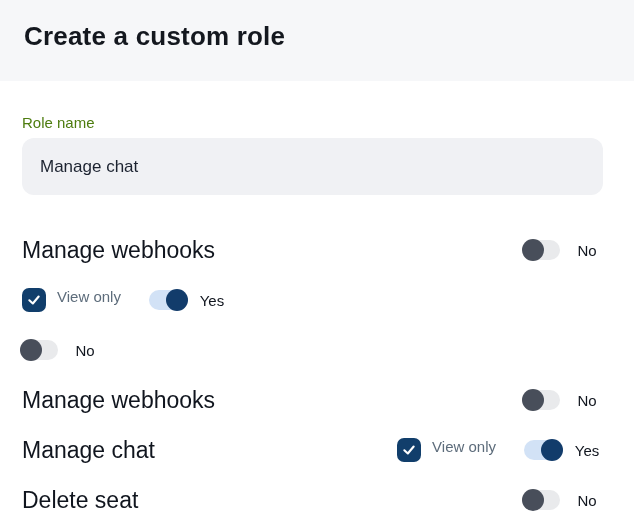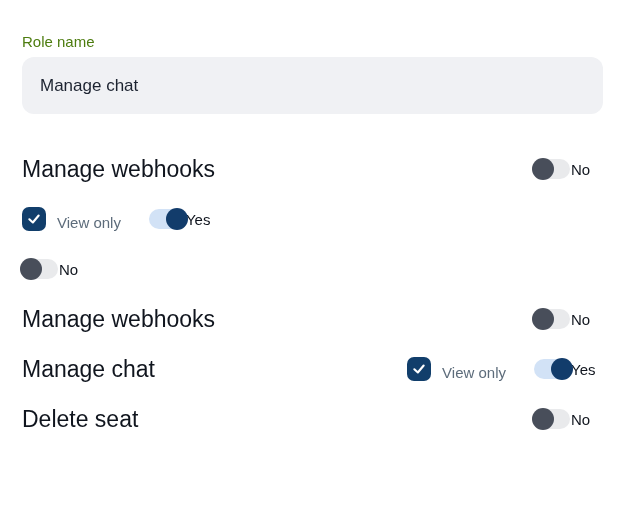--- a/index.html
+++ b/index.html
@@ -23,45 +23,48 @@
     background:#f0f1f4; border-radius:12px; padding:0 18px;
     font-family:"Liberation Sans", sans-serif; font-size:17px; color:#1c2330;
   }
   .perm-list { margin-top:30px; }
   .perm-row {
     height:50px; display:flex; align-items:center;
   }
   .perm-label { flex:1; font-size:23px; color:#10151e; }
   .row-right { display:flex; align-items:center; }
   .viewonly {
-    display:flex; align-items:flex-end; margin-right:28px; cursor:pointer;
+    display:flex; align-items:flex-start; margin-right:28px; cursor:pointer;
   }
   .checkbox {
     width:24px; height:24px; border-radius:7px; background:#113e6b;
     display:flex; align-items:center; justify-content:center; flex:0 0 auto;
   }
   .viewonly-label { margin-left:11px; font-size:15px; color:#5d6c7b; }
   .toggle {
     width:36px; height:20px; border-radius:10px; position:relative; cursor:pointer; flex:0 0 auto;
   }
   .toggle .knob {
     width:22px; height:22px; border-radius:50%; position:absolute; top:-1px; display:block;
   }
   .toggle.off { background:#e9eaec; }
   .toggle.off .knob { left:-2px; background:#484e5a; }
   .toggle.on { background:#d2e2f6; }
   .toggle.on .knob { right:-3px; background:#123c6b; }
   .toggle-state {
-    margin-left:1px; width:32px; font-size:15px; color:#10151e;
+    margin-left:11px; width:32px; font-size:15px; color:#10151e;text-align:center;
   }
 </style>
 </head>
 <body>
 
 <div class="dialog">
+  <div class="dialog-header">
+    <div class="dialog-title">Create a custom role</div>
+  </div>
   <div class="dialog-body">
     <label class="field-label">Role name</label>
     <input class="role-input" type="text" value="Manage chat" style="">
     <div class="perm-list" id="perm-list">
   <div class="perm-row">
     <span class="perm-label">Manage webhooks</span>
     <div class="row-right">
 
       <div class="toggle off">
         <span class="knob"></span>

